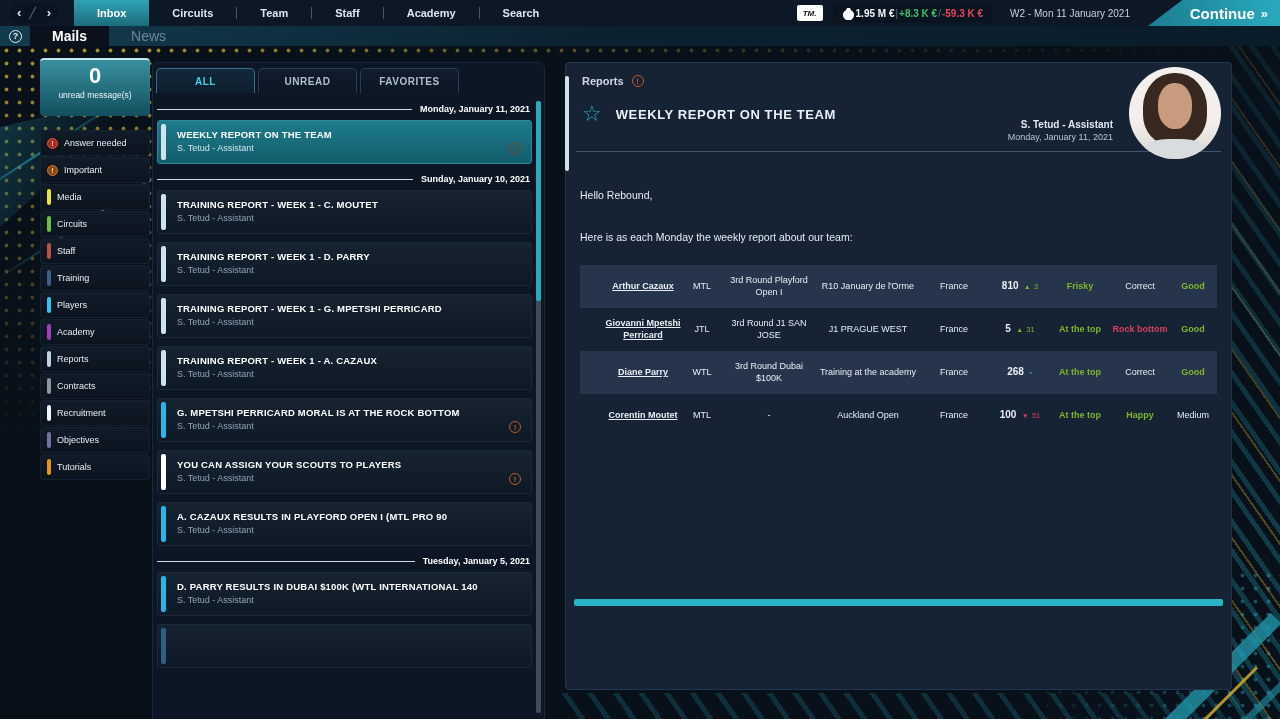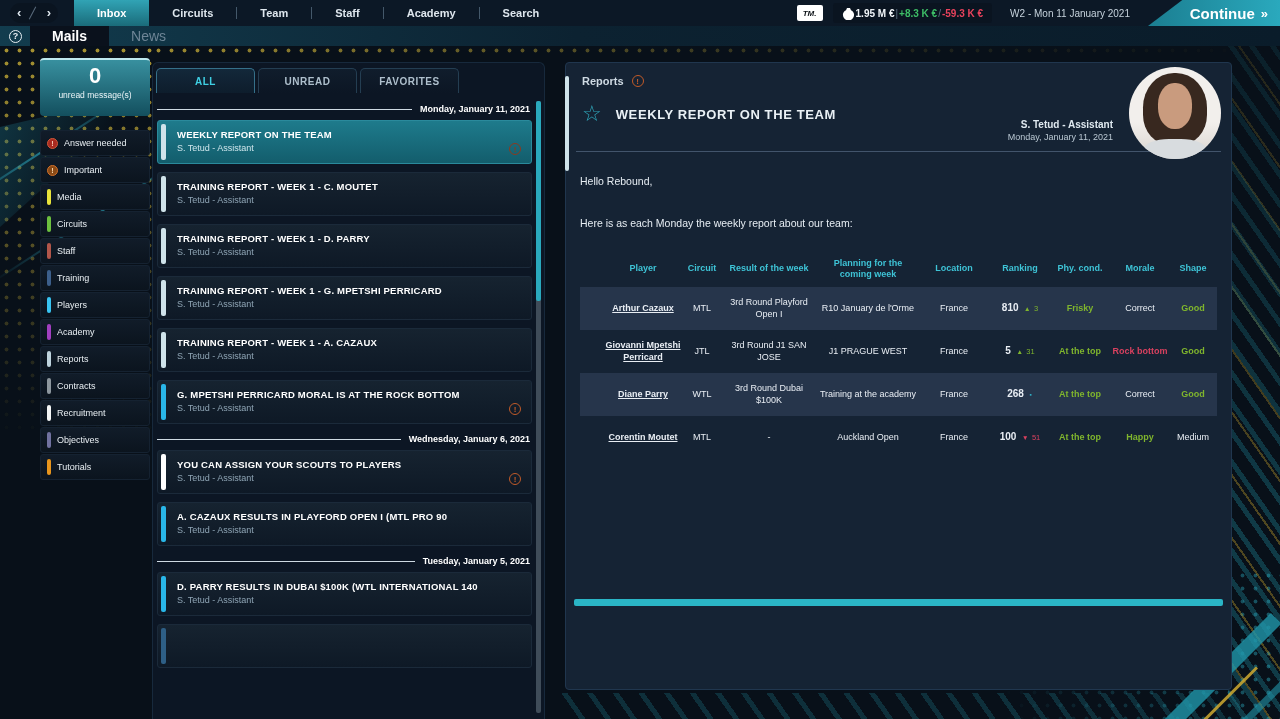--- a/index.html
+++ b/index.html
@@ -155,21 +155,21 @@
   .avatar { position:absolute; right:10px; top:4px; width:92px; height:92px; border-radius:50%;
     background:linear-gradient(180deg,#f2efec 60%,#d9d4cf); overflow:hidden; z-index:2; }
   .avatar .hair { position:absolute; top:7%; left:15%; width:70%; height:78%;
     border-radius:48% 48% 42% 42%; background:#38281f; }
   .avatar .face { position:absolute; top:17%; left:31%; width:38%; height:50%;
     border-radius:46%; background:#c99b7e; }
   .avatar .shirt { position:absolute; bottom:-6%; left:16%; width:68%; height:28%;
     border-radius:40% 40% 0 0; background:#d8dcdf; }
   .head-divider { position:absolute; left:10px; right:10px; top:88px; height:1px; background:#42546b; }
   .report-body { position:absolute; top:100px; left:14px; right:14px; }
-  .greeting { font-size:10.5px; margin-top:12px; color:#e6edf3; }
+  .greeting { font-size:10.5px; margin-top:26px; color:#e6edf3; }
   .intro { font-size:10.5px; margin-top:30px; color:#e6edf3; }
   .report-table { margin-top:22px; }
   .trow { display:grid; align-items:center;
     grid-template-columns:22px 82px 36px 98px 100px 72px 60px 60px 60px 46px; }
   .trow.head { min-height:36px; }
   .trow.datarow { min-height:43px; }
   .trow.hl { background:#26354b; }
   .th { font-size:9px; font-weight:bold; color:#3ec3d6; text-align:center; line-height:1.25; }
   .td { font-size:9px; color:#e9eef4; text-align:center; line-height:1.25; padding:2px 1px; }
   .flag { width:16px; height:11px; margin-left:4px; border-radius:1px;
@@ -319,61 +319,61 @@
     </div>
     <div class="mail-item selected">
       <span class="mail-bar" style="background-color: rgb(207, 227, 234);"></span>
       <div class="mail-text">
         <div class="mail-title">WEEKLY REPORT ON THE TEAM</div>
         <div class="mail-sender">S. Tetud - Assistant</div>
       </div>
       <span class="alert-badge">!</span>
     </div>
 
-    <div class="mail-item">
-      <span class="mail-bar" style="background-color: rgb(207, 227, 234);"></span>
-      <div class="mail-text">
-        <div class="mail-title">TRAINING REPORT - WEEK 1 - C. MOUTET</div>
-        <div class="mail-sender">S. Tetud - Assistant</div>
-      </div>
-    </div>
-    <div class="mail-item">
-      <span class="mail-bar" style="background-color: rgb(207, 227, 234);"></span>
-      <div class="mail-text">
-        <div class="mail-title">TRAINING REPORT - WEEK 1 - D. PARRY</div>
-        <div class="mail-sender">S. Tetud - Assistant</div>
-      </div>
-    </div>
-    <div class="mail-item">
-      <span class="mail-bar" style="background-color: rgb(207, 227, 234);"></span>
-      <div class="mail-text">
-        <div class="mail-title">TRAINING REPORT - WEEK 1 - G. MPETSHI PERRICARD</div>
-        <div class="mail-sender">S. Tetud - Assistant</div>
-      </div>
-    </div>
-    <div class="mail-item">
-      <span class="mail-bar" style="background-color: rgb(207, 227, 234);"></span>
-      <div class="mail-text">
-        <div class="mail-title">TRAINING REPORT - WEEK 1 - A. CAZAUX</div>
-        <div class="mail-sender">S. Tetud - Assistant</div>
-      </div>
-    </div>
-    <div class="mail-item">
-      <span class="mail-bar" style="background-color: rgb(41, 182, 232);"></span>
-      <div class="mail-text">
-        <div class="mail-title">G. MPETSHI PERRICARD MORAL IS AT THE ROCK BOTTOM</div>
-        <div class="mail-sender">S. Tetud - Assistant</div>
-      </div>
-      <span class="alert-badge">!</span>
-    </div>
-
     <div class="date-sep">
       <span class="sep-line"></span>
-      <span class="sep-label">Wednesday, January 6, 2021</span>
-    </div>
+      <span class="sep-label">Sunday, January 10, 2021</span>
+    </div>
+    <div class="mail-item">
+      <span class="mail-bar" style="background-color: rgb(207, 227, 234);"></span>
+      <div class="mail-text">
+        <div class="mail-title">TRAINING REPORT - WEEK 1 - C. MOUTET</div>
+        <div class="mail-sender">S. Tetud - Assistant</div>
+      </div>
+    </div>
+    <div class="mail-item">
+      <span class="mail-bar" style="background-color: rgb(207, 227, 234);"></span>
+      <div class="mail-text">
+        <div class="mail-title">TRAINING REPORT - WEEK 1 - D. PARRY</div>
+        <div class="mail-sender">S. Tetud - Assistant</div>
+      </div>
+    </div>
+    <div class="mail-item">
+      <span class="mail-bar" style="background-color: rgb(207, 227, 234);"></span>
+      <div class="mail-text">
+        <div class="mail-title">TRAINING REPORT - WEEK 1 - G. MPETSHI PERRICARD</div>
+        <div class="mail-sender">S. Tetud - Assistant</div>
+      </div>
+    </div>
+    <div class="mail-item">
+      <span class="mail-bar" style="background-color: rgb(207, 227, 234);"></span>
+      <div class="mail-text">
+        <div class="mail-title">TRAINING REPORT - WEEK 1 - A. CAZAUX</div>
+        <div class="mail-sender">S. Tetud - Assistant</div>
+      </div>
+    </div>
+    <div class="mail-item">
+      <span class="mail-bar" style="background-color: rgb(41, 182, 232);"></span>
+      <div class="mail-text">
+        <div class="mail-title">G. MPETSHI PERRICARD MORAL IS AT THE ROCK BOTTOM</div>
+        <div class="mail-sender">S. Tetud - Assistant</div>
+      </div>
+      <span class="alert-badge">!</span>
+    </div>
+
     <div class="mail-item">
       <span class="mail-bar" style="background-color: rgb(255, 255, 255);"></span>
       <div class="mail-text">
         <div class="mail-title">YOU CAN ASSIGN YOUR SCOUTS TO PLAYERS</div>
         <div class="mail-sender">S. Tetud - Assistant</div>
       </div>
       <span class="alert-badge">!</span>
     </div>
     <div class="mail-item">
       <span class="mail-bar" style="background-color: rgb(41, 182, 232);"></span>
@@ -429,32 +429,20 @@
     <div class="face"></div>
     <div class="shirt"></div>
   </div>
   <div class="head-divider"></div>
 
   <div class="report-body">
     <div class="greeting">Hello Rebound,</div>
     <div class="intro">Here is as each Monday the weekly report about our team:</div>
 
     <div class="report-table">
-      <div class="trow head">
-        <div class="th"></div>
-        <div class="th">Player</div>
-        <div class="th">Circuit</div>
-        <div class="th">Result of the week</div>
-        <div class="th">Planning for the coming week</div>
-        <div class="th">Location</div>
-        <div class="th">Ranking</div>
-        <div class="th">Phy. cond.</div>
-        <div class="th">Morale</div>
-        <div class="th">Shape</div>
-      </div>
 
       <div class="trow datarow hl">
         <div class="td"><span class="flag"></span></div>
         <div class="td player-name">Arthur Cazaux</div>
         <div class="td">MTL</div>
         <div class="td">3rd Round Playford Open I</div>
         <div class="td">R10 January de l'Orme</div>
         <div class="td">France</div>
         <div class="td">
           <span class="rank-num">810</span>

